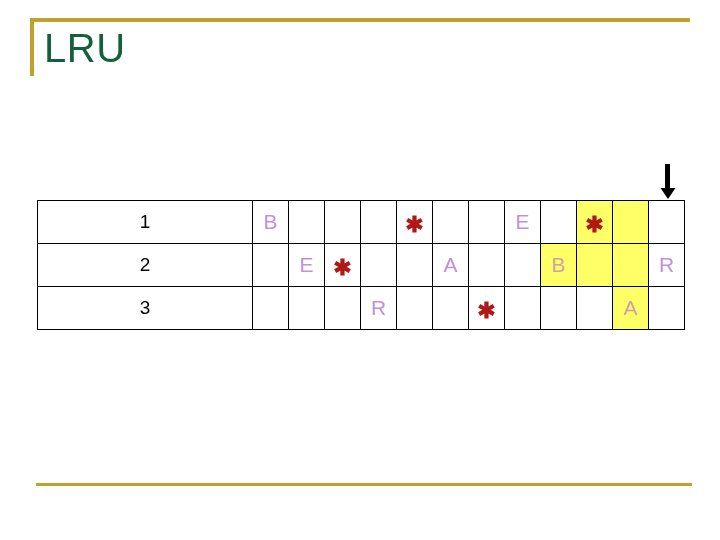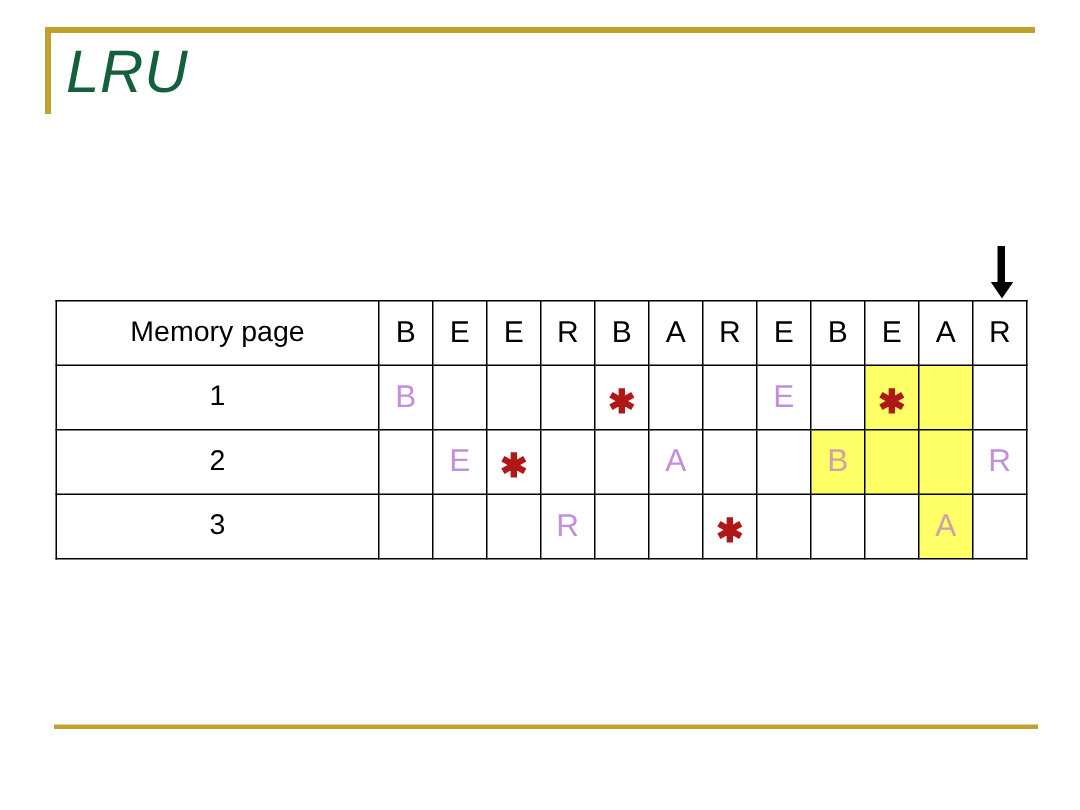--- a/index.html
+++ b/index.html
@@ -43,21 +43,20 @@
   #page-title {
     position: absolute;
     left: 14px;
     top: 6px;
     font-size: 40px;
     line-height: 48px;
     color: #15603c;
     font-weight: 400;
     letter-spacing: 0.5px;
     white-space: nowrap;
-    font-style: italic;
   }
 
   
   #bottom-rule {
     position: absolute;
     left: 36px;
     top: 483px;
     width: 656px;
     height: 3px;
     background: #bfa22e;
@@ -137,35 +136,20 @@
 
 <div id="arrow-pointer">
   <svg width="18" height="36" viewBox="0 0 18 36" aria-hidden="true">
     <rect x="6" y="0" width="5" height="26" fill="#000000"></rect>
     <polygon points="1.5,24 16.5,24 9,35" fill="#000000"></polygon>
   </svg>
 </div>
 
 <table id="lru-table">
   <tbody>
-    <tr>
-      <td class="label-col">Memory page</td>
-      <td class="data-col head-letter">B</td>
-      <td class="data-col head-letter">E</td>
-      <td class="data-col head-letter">E</td>
-      <td class="data-col head-letter">R</td>
-      <td class="data-col head-letter">B</td>
-      <td class="data-col head-letter">A</td>
-      <td class="data-col head-letter">R</td>
-      <td class="data-col head-letter">E</td>
-      <td class="data-col head-letter">B</td>
-      <td class="data-col head-letter">E</td>
-      <td class="data-col head-letter">A</td>
-      <td class="data-col head-letter">R</td>
-    </tr>
 
     <tr>
       <td class="label-col">1</td>
       <td class="data-col val">B</td>
       <td class="data-col"></td>
       <td class="data-col"></td>
       <td class="data-col"></td>
       <td class="data-col star"><span class="star-glyph">✱</span></td>
       <td class="data-col"></td>
       <td class="data-col"></td>

